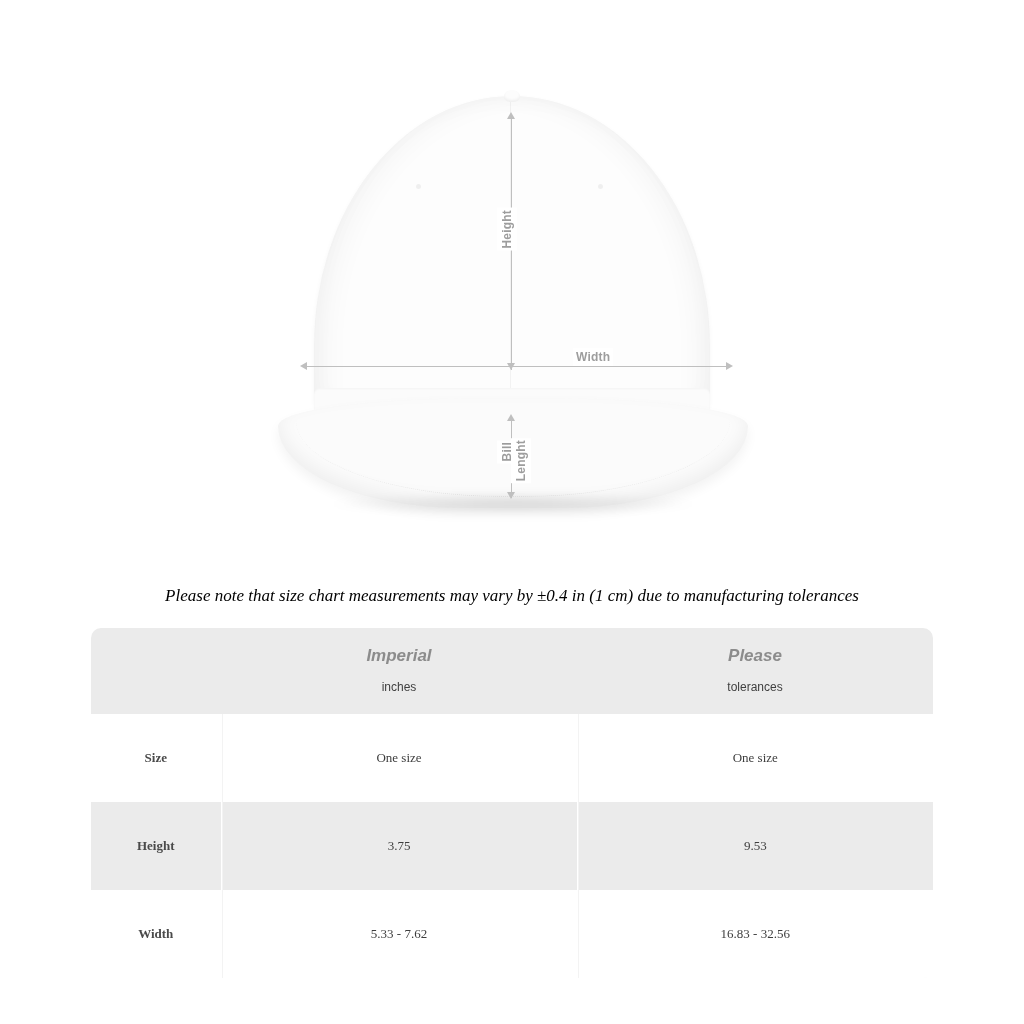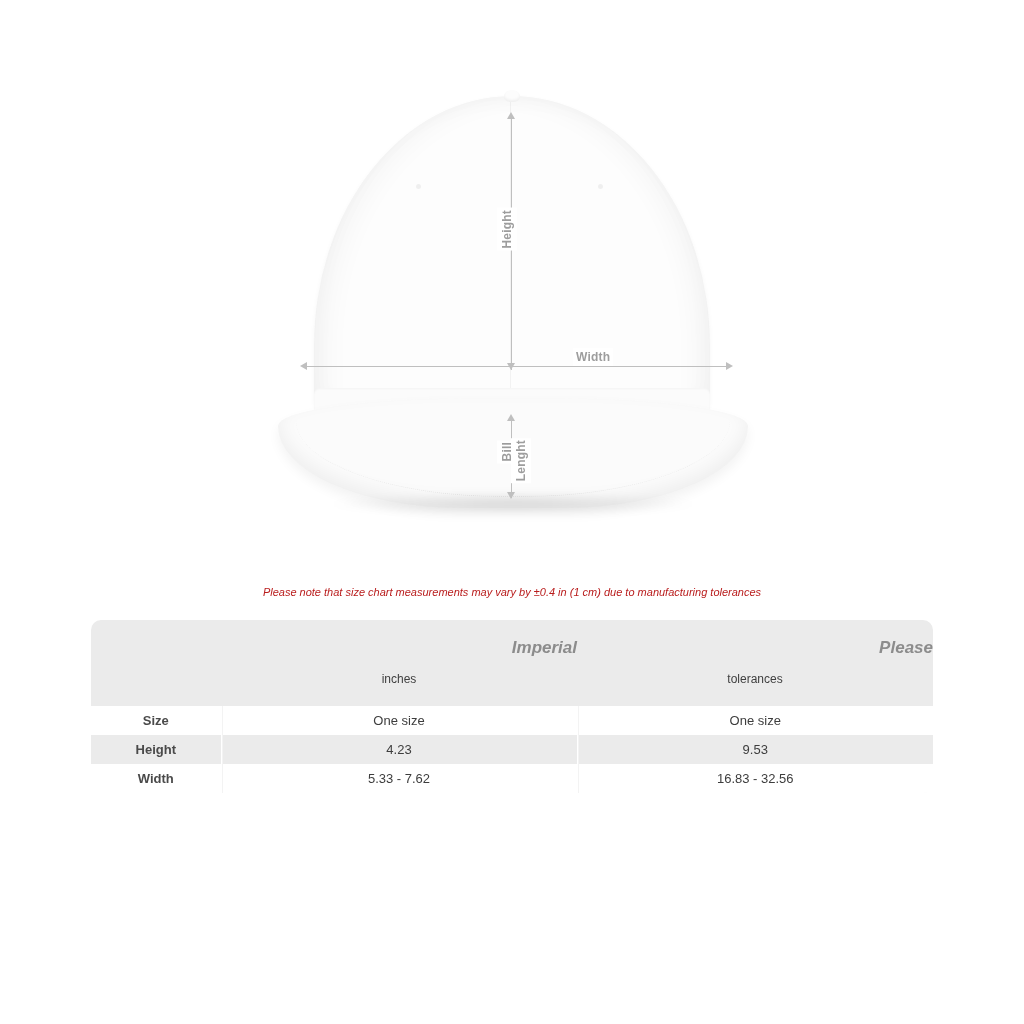--- a/index.html
+++ b/index.html
@@ -170,24 +170,25 @@
     text-align: center;
     margin-top: 26px;
   }
   .caption h1 {
     font-size: 21px;
     font-weight: bold;
     color: #333333;
     margin: 0 0 8px 0;
   }
   .caption .note {
-    font-size: 11px;
+    font-size: 17px;
     font-style: italic;
-    color: #b91c1c;
+    color: #000000;
     margin: 0;
+    font-family: Liberation Serif, serif;
   }
 
   
   .table-wrap {
     width: 842px;
     margin: 22px auto 0 auto;
   }
   table.size-chart {
     width: 100%;
     border-collapse: collapse;
@@ -210,33 +211,33 @@
   }
   thead th:last-child {
     border-top-right-radius: 10px;
   }
   .unit-system {
     display: block;
     font-size: 17px;
     font-style: italic;
     font-weight: bold;
     color: #8c8c8c;
-    text-align: right;
   }
   .unit-sub {
     display: block;
     font-size: 12px;
     font-weight: normal;
     font-style: normal;
     color: #404040;
     margin-top: 14px;
   }
   tbody tr td {
-    padding: 7px 0;
+    padding: 36px 0;
     border-right: 1px solid #ffffff;
+    font-family: Liberation Serif, serif;
   }
   tbody tr td:last-child { border-right: none; }
   tbody tr.odd td  { background: #ffffff; }
   tbody tr.even td { background: #ebebeb; }
   tbody td.row-head {
     font-weight: bold;
     color: #4a4a4a;
   }
   tbody tr:last-child td:first-child { border-bottom-left-radius: 10px; }
   tbody tr:last-child td:last-child  { border-bottom-right-radius: 10px; }
@@ -298,21 +299,21 @@
       </tr>
     </thead>
     <tbody>
       <tr class="odd">
         <td class="row-head">Size</td>
         <td class="sep-left">One size</td>
         <td class="sep-left">One size</td>
       </tr>
       <tr class="even">
         <td class="row-head">Height</td>
-        <td class="sep-left">4.23</td>
+        <td class="sep-left">3.75</td>
         <td class="sep-left">9.53</td>
       </tr>
       <tr class="odd">
         <td class="row-head">Width</td>
         <td class="sep-left">5.33 - 7.62</td>
         <td class="sep-left">16.83 - 32.56</td>
       </tr>
     </tbody>
   </table>
 </div>

